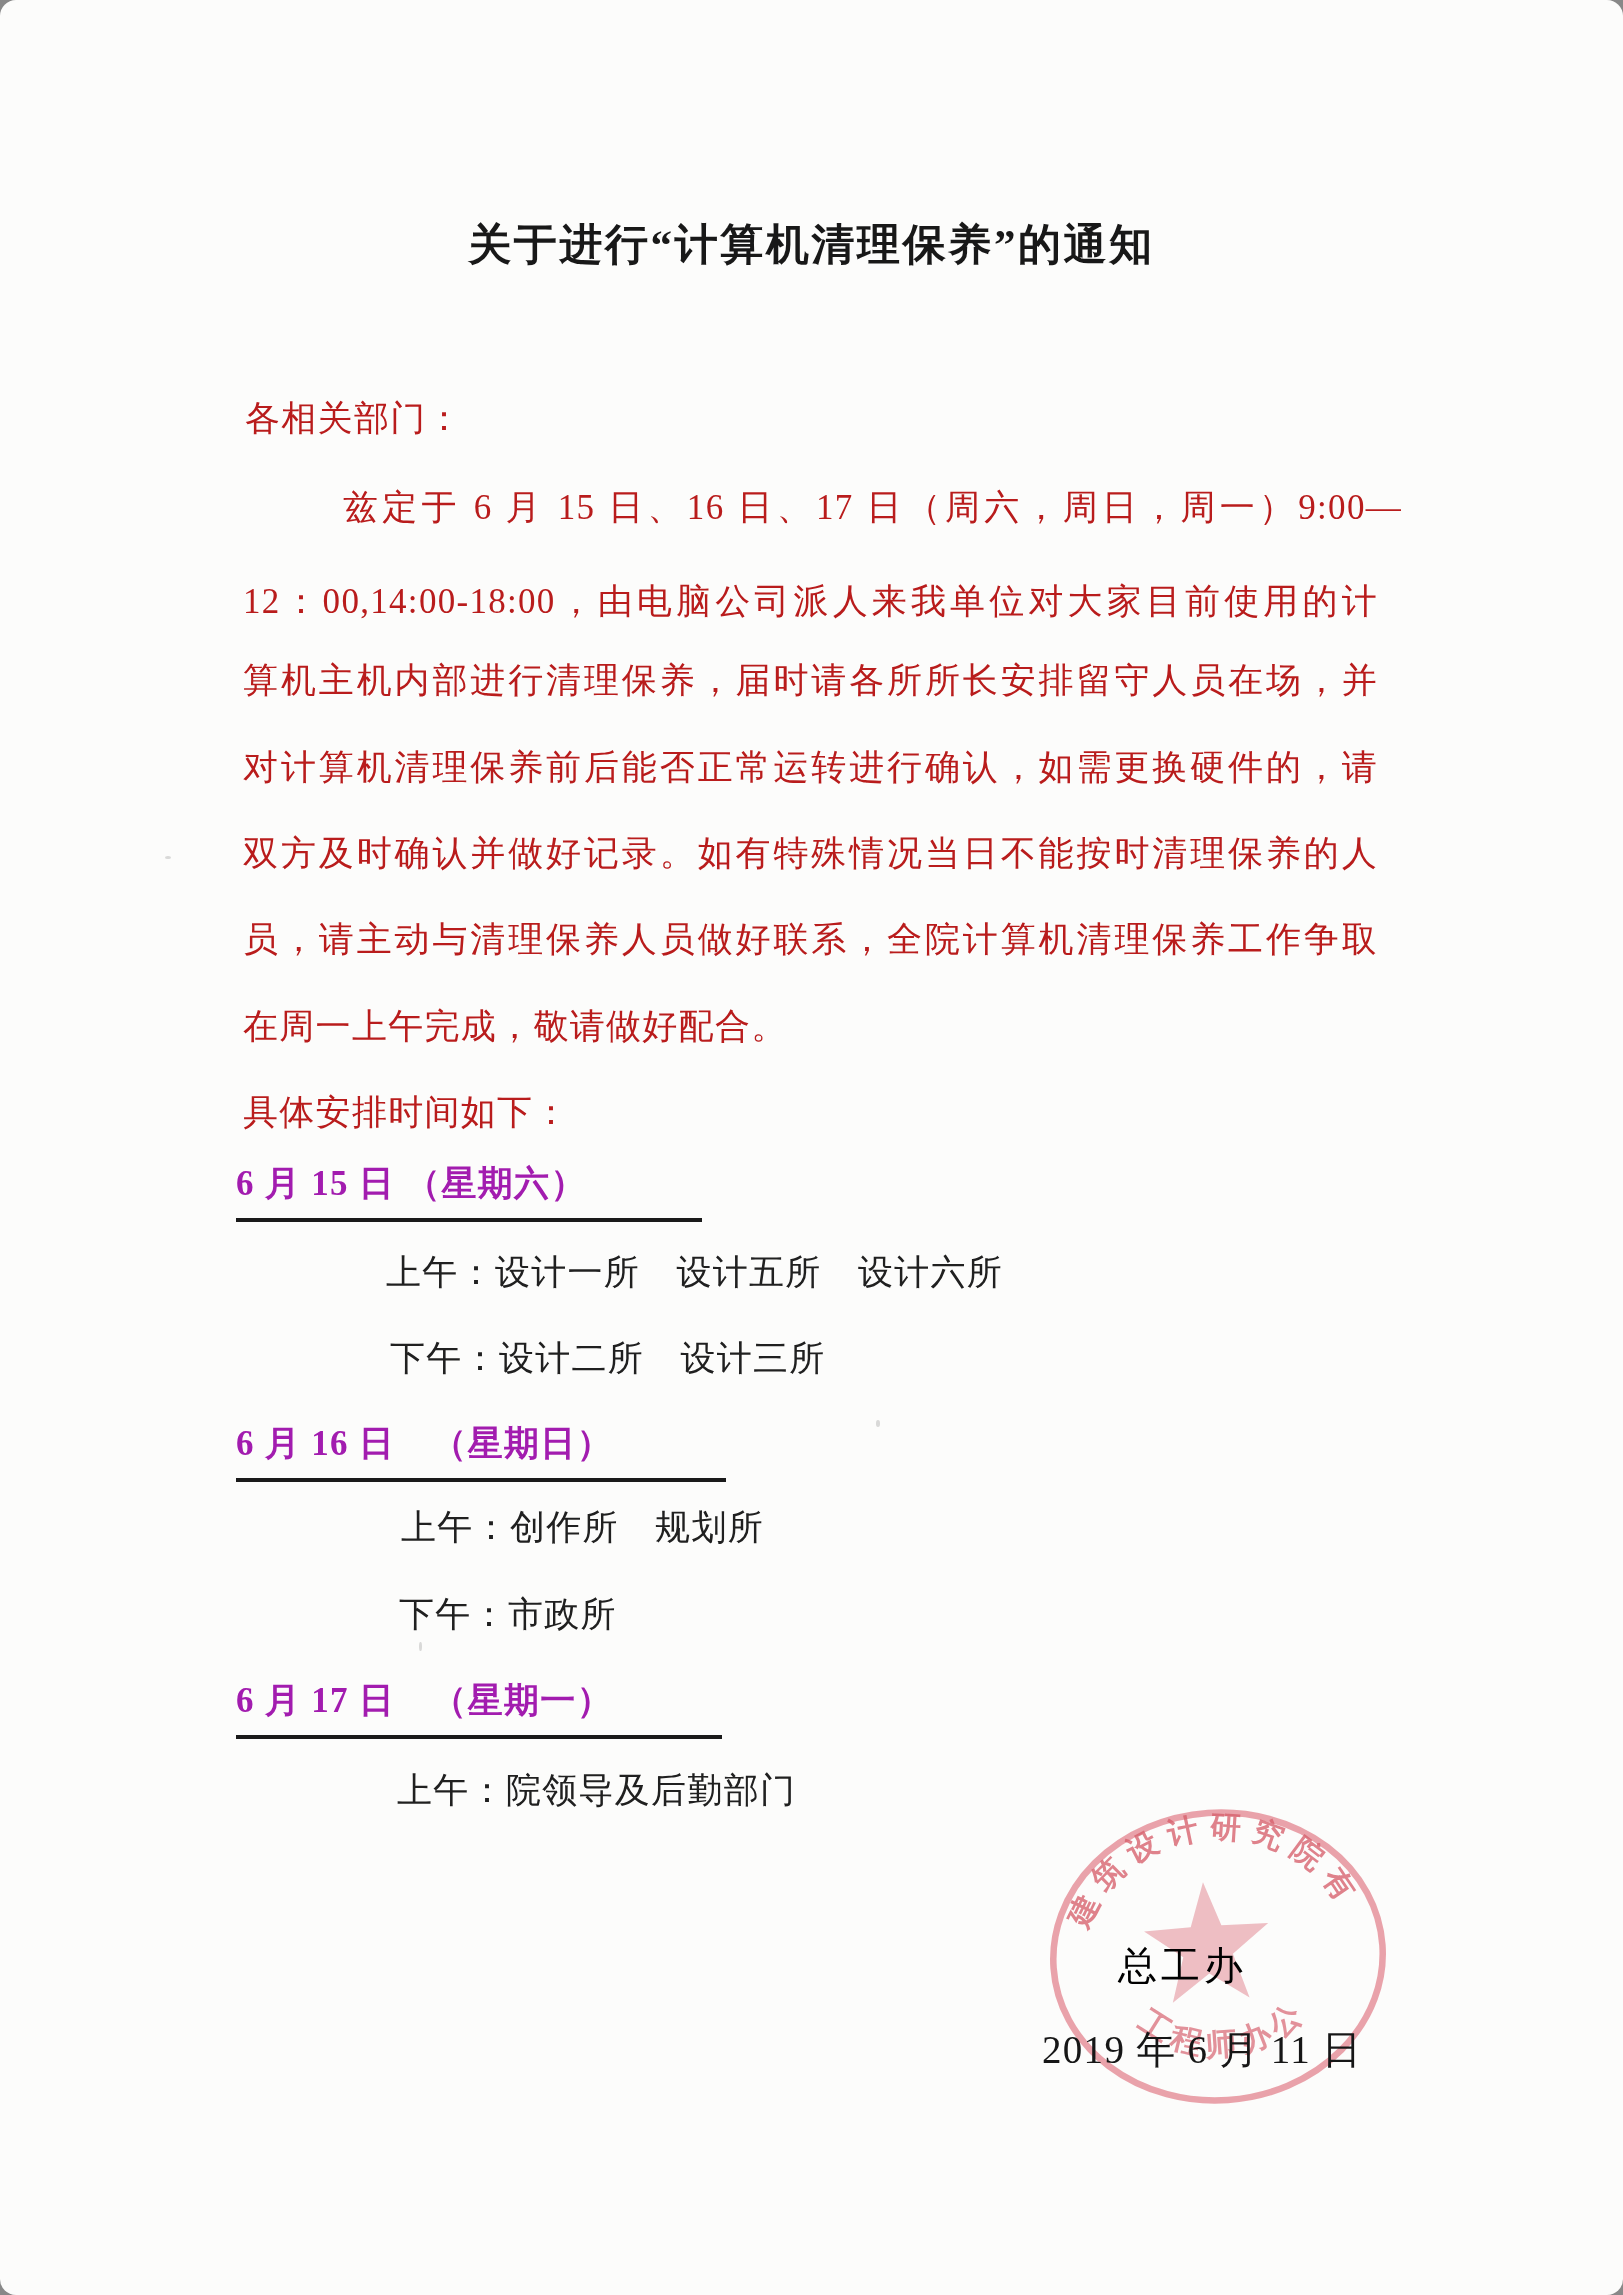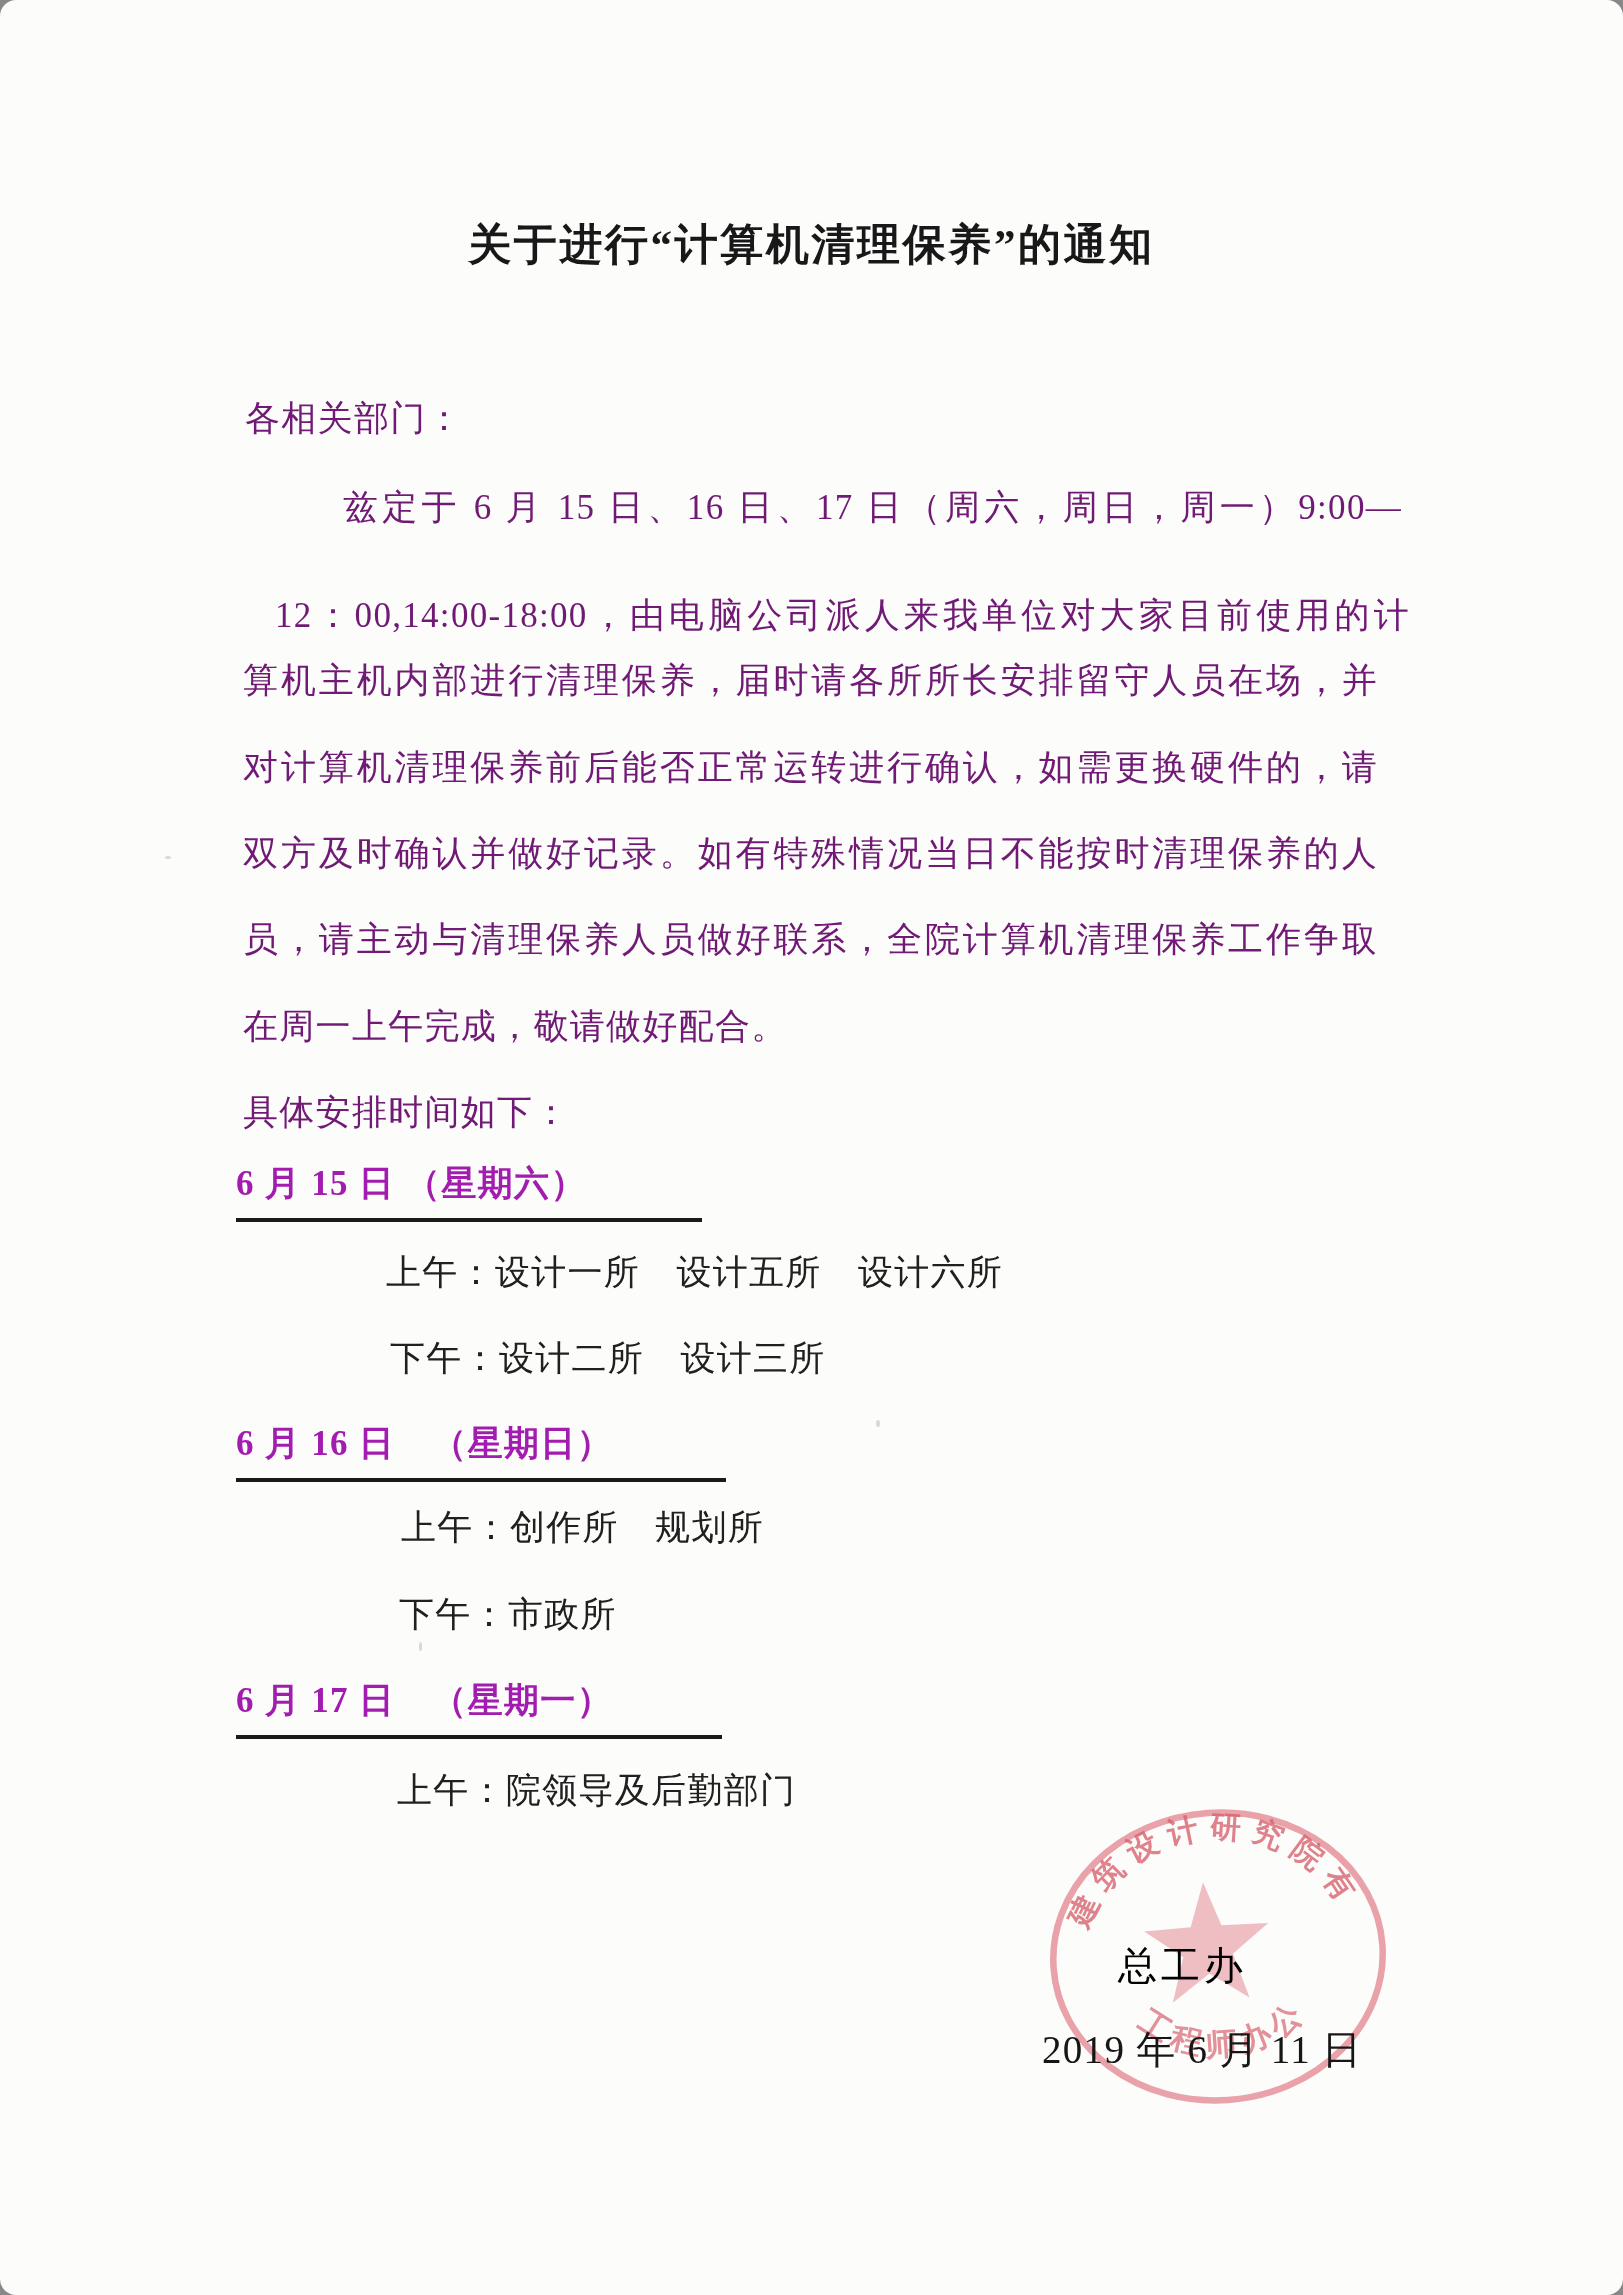--- a/index.html
+++ b/index.html
@@ -20,21 +20,21 @@
     text-align: center;
     font-size: 43px;
     font-weight: 700;
     letter-spacing: 2.6px;
     color: #181818;
   }
   .body-line {
     font-size: 35px;
     letter-spacing: 1.3px;
     white-space: nowrap;
-    color: #701a75;
+    color: #b91c1c;
   }
   .just {
     width: 1135px;
     text-align: justify;
     text-align-last: justify;
   }
   .just-indent {
     width: 1059px;
     text-align: justify;
     text-align-last: justify;
@@ -75,21 +75,21 @@
 </head>
 <body>
 
 <div class="page">
 
   <div class="abs title" style="top:216px;">关于进行“计算机清理保养”的通知</div>
 
   <div class="abs body-line" style="left:245px; top:395px;">各相关部门：</div>
 
   <div class="abs body-line just-indent" style="left:319px; top:484px;margin-left:24px;">兹定于 6 月 15 日、16 日、17 日（周六，周日，周一）9:00—</div>
-  <div class="abs body-line just" style="left:243px; top:592px;margin-left:32px;">12：00,14:00-18:00，由电脑公司派人来我单位对大家目前使用的计</div>
+  <div class="abs body-line just" style="left:243px; top:578px;">12：00,14:00-18:00，由电脑公司派人来我单位对大家目前使用的计</div>
   <div class="abs body-line just" style="left:243px; top:744px;">对计算机清理保养前后能否正常运转进行确认，如需更换硬件的，请</div>
   <div class="abs body-line just" style="left:243px; top:657px;">算机主机内部进行清理保养，届时请各所所长安排留守人员在场，并</div>
   <div class="abs body-line just" style="left:243px; top:916px;">员，请主动与清理保养人员做好联系，全院计算机清理保养工作争取</div>
   <div class="abs body-line just" style="left:243px; top:830px;">双方及时确认并做好记录。如有特殊情况当日不能按时清理保养的人</div>
   <div class="abs body-line" style="left:243px; top:1003px;">在周一上午完成，敬请做好配合。</div>
   <div class="abs body-line" style="left:243px; top:1089px;">具体安排时间如下：</div>
 
   <div class="abs sec-header" style="left:236px; top:1160px; width:466px;">6 月 15 日 （星期六）</div>
   <div class="abs sched-row" style="left:386px; top:1249px;">上午：设计一所　设计五所　设计六所</div>
   <div class="abs sched-row" style="left:390px; top:1335px;">下午：设计二所　设计三所</div>

